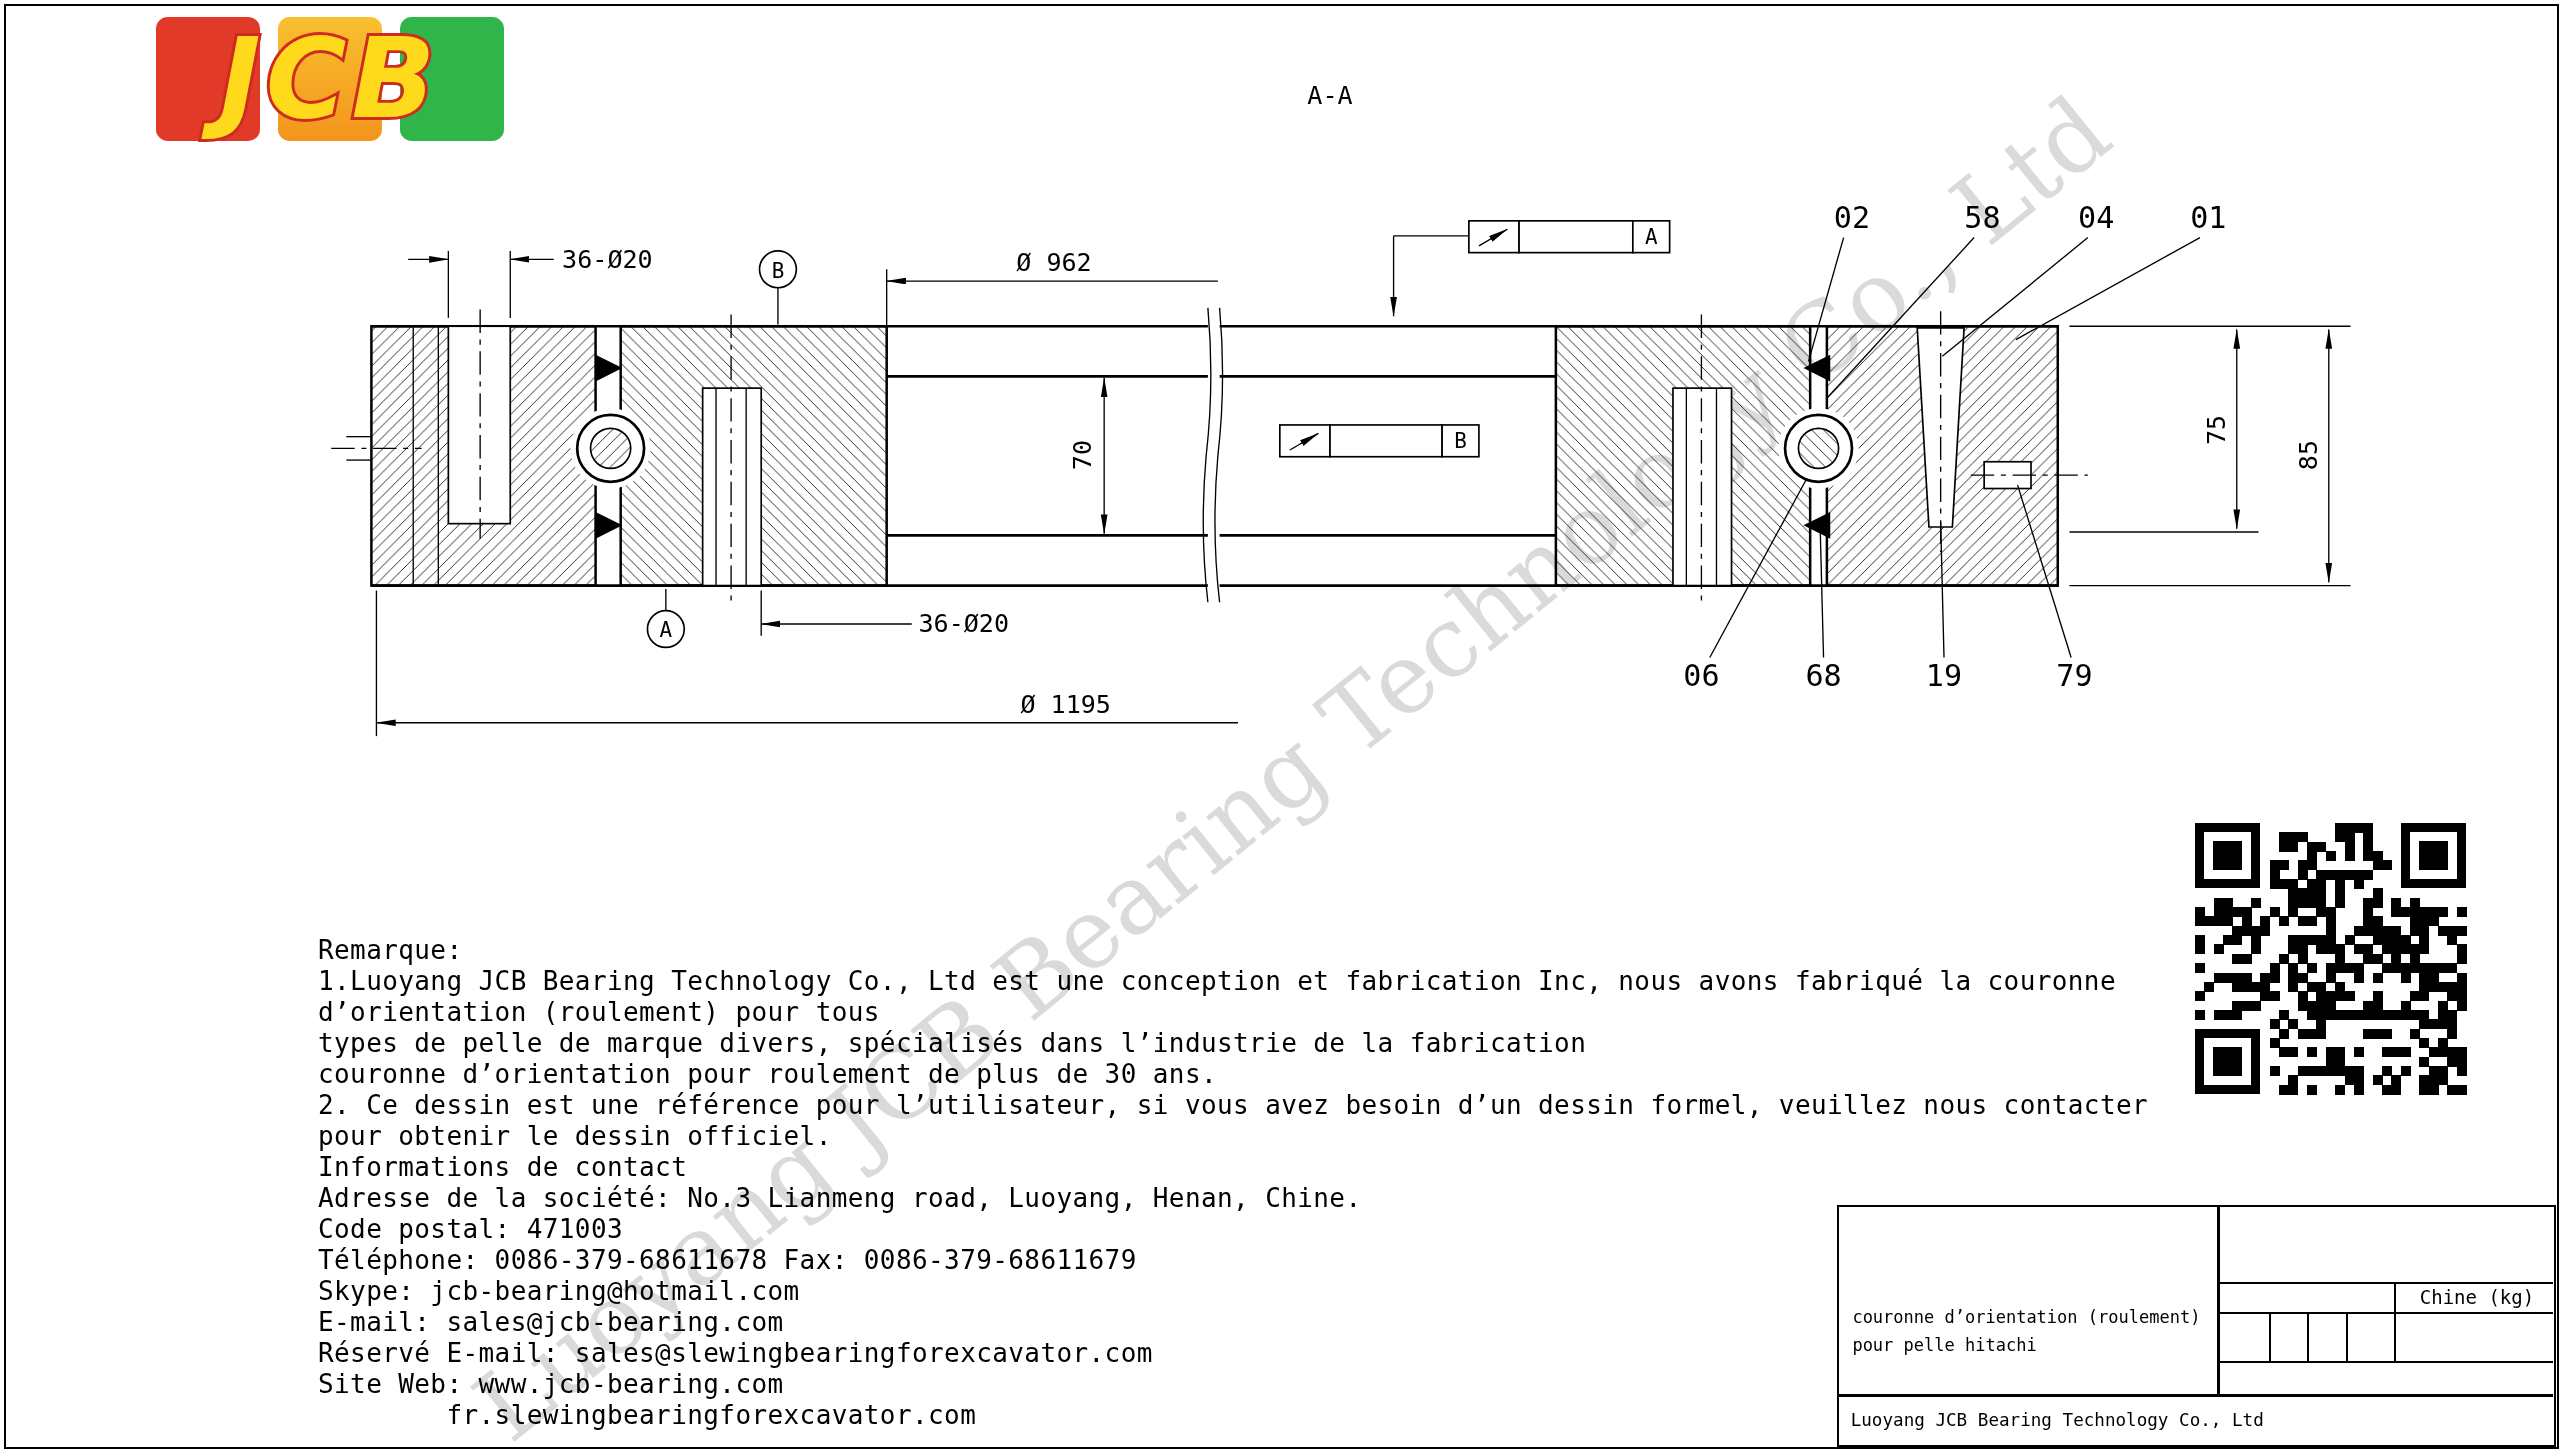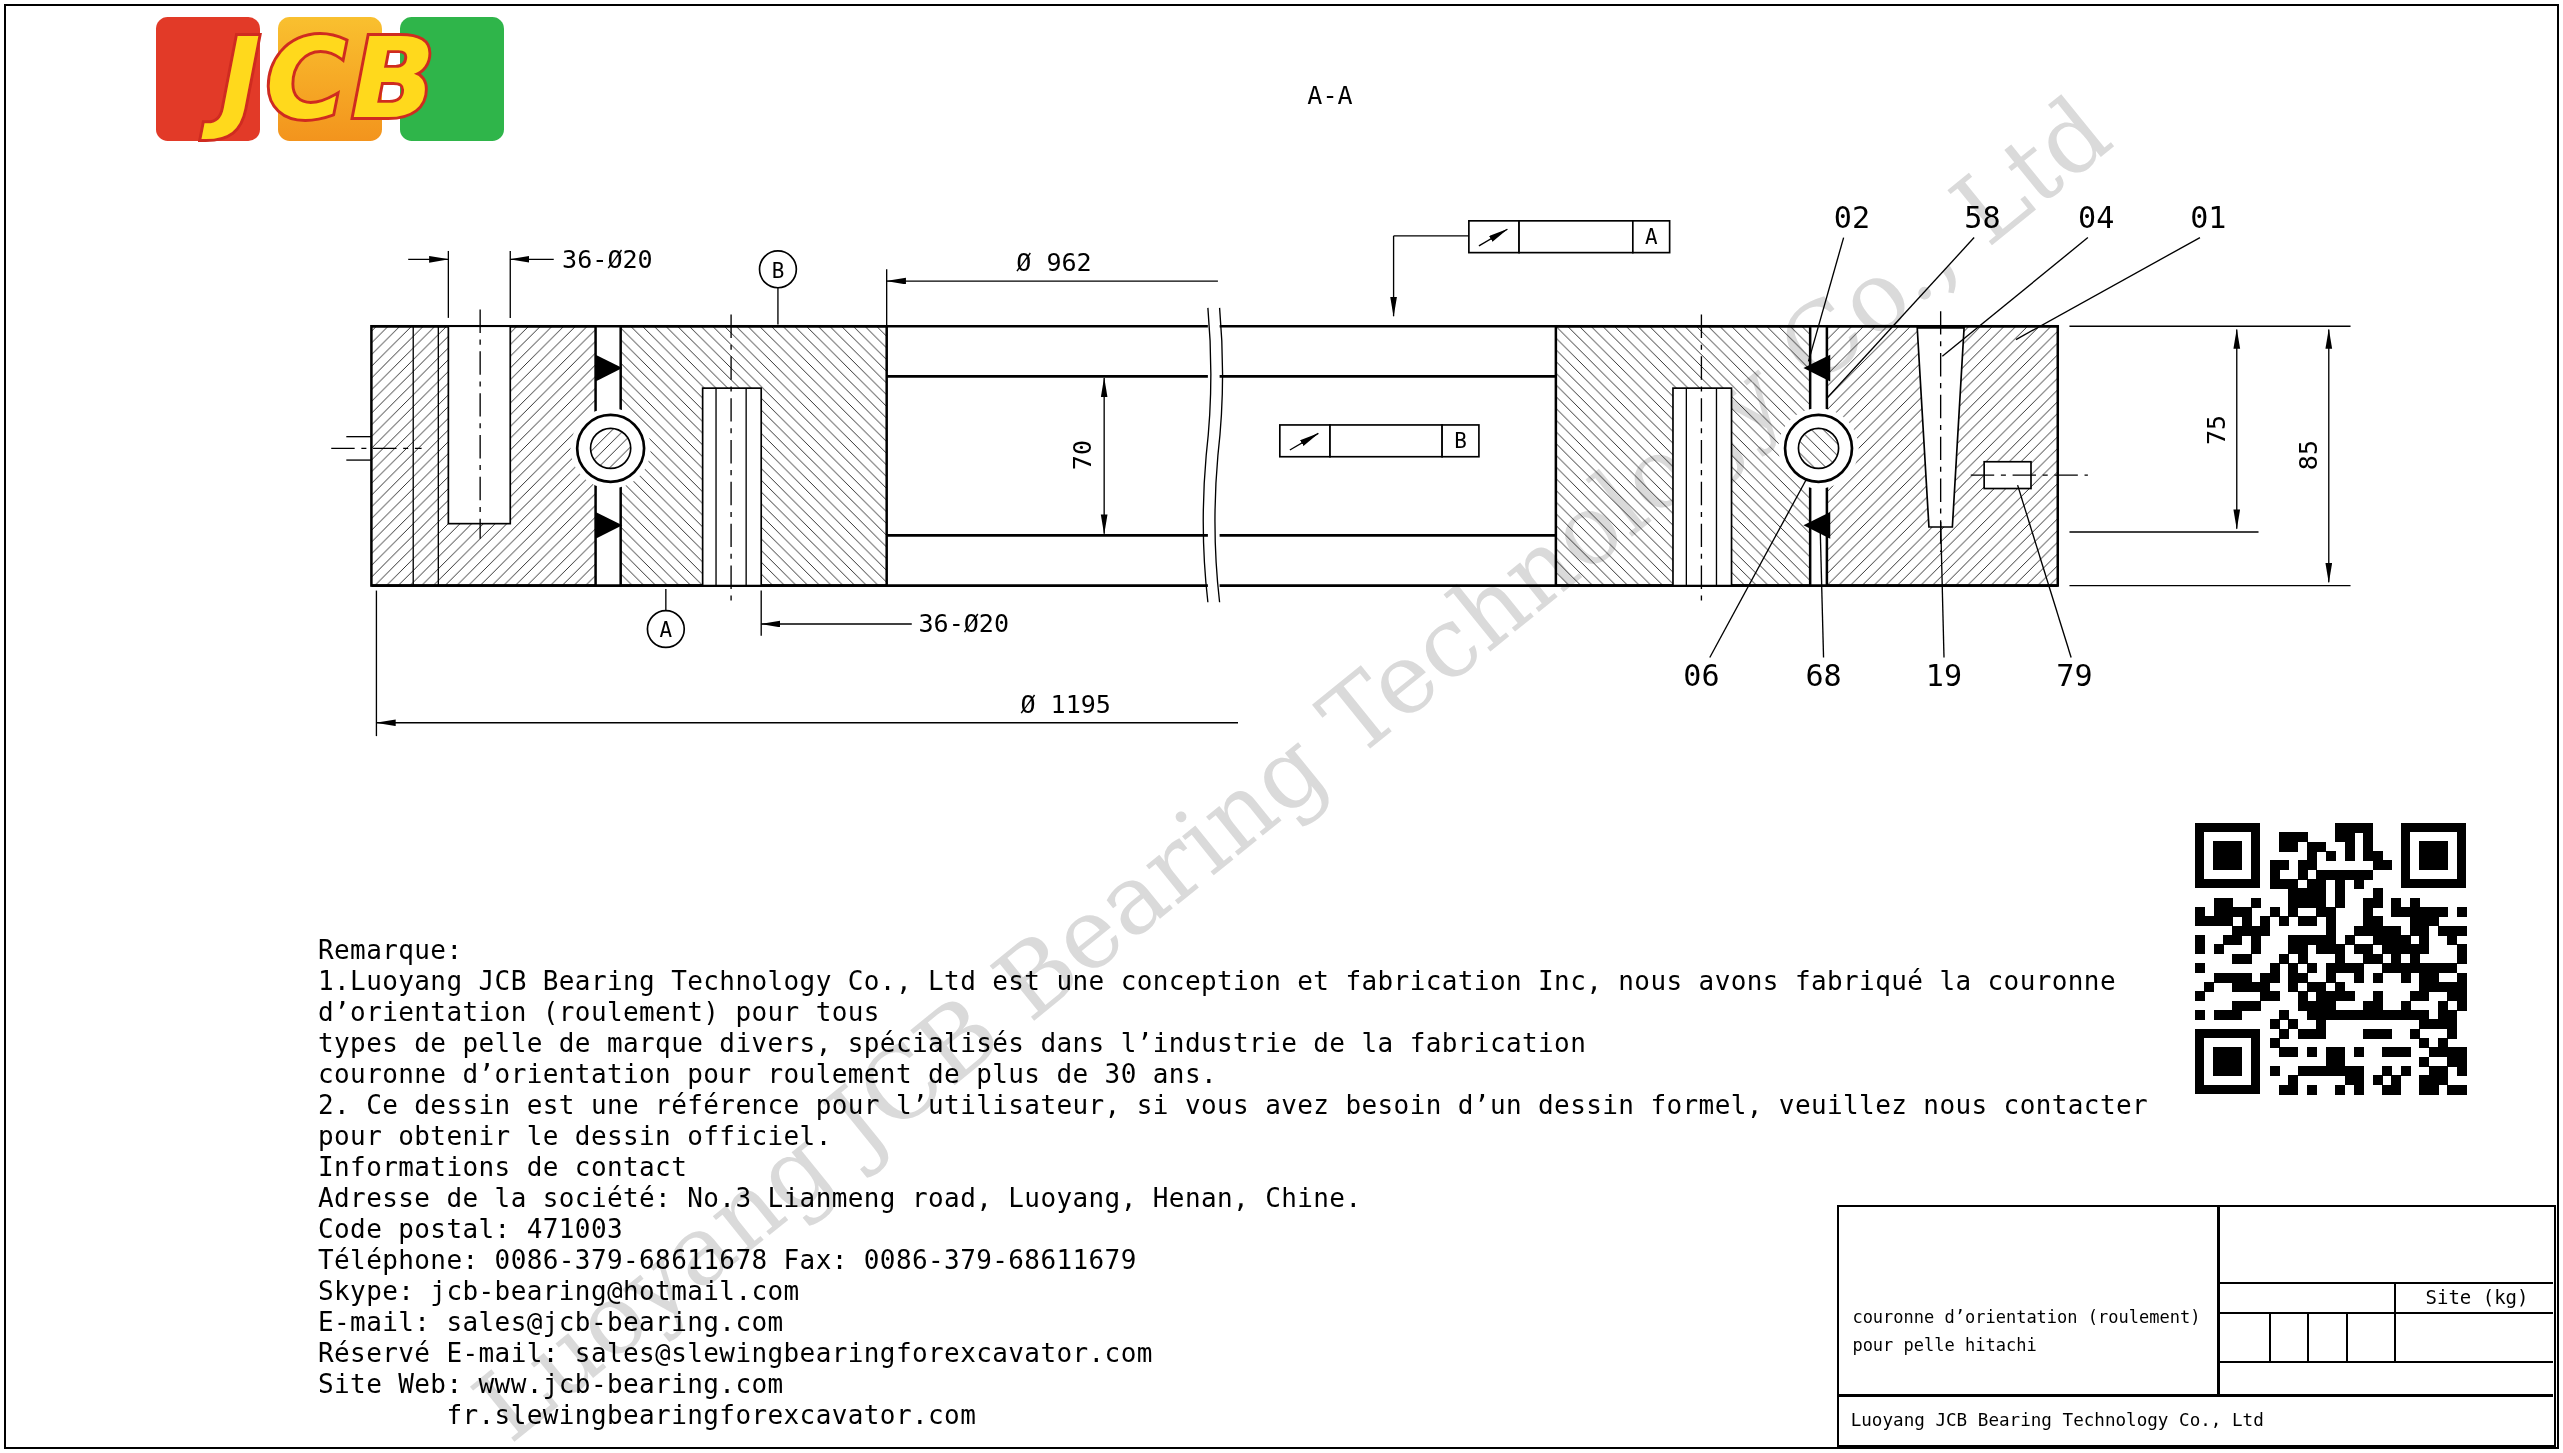--- a/index.html
+++ b/index.html
@@ -542,20 +542,20 @@
 <div class="tb">
   <div class="ln" style="left:378px;top:0;width:2.5px;height:187px"></div>
   <div class="ln" style="left:0;top:187px;width:714px;height:2.5px"></div>
   <div class="ln" style="left:378px;top:75px;width:336px;height:1.7px"></div>
   <div class="ln" style="left:378px;top:105px;width:336px;height:1.7px"></div>
   <div class="ln" style="left:378px;top:154px;width:336px;height:1.7px"></div>
   <div class="ln" style="left:555px;top:75px;width:1.7px;height:80px"></div>
   <div class="ln" style="left:430px;top:105px;width:1.7px;height:50px"></div>
   <div class="ln" style="left:468px;top:105px;width:1.7px;height:50px"></div>
   <div class="ln" style="left:507px;top:105px;width:1.7px;height:50px"></div>
-  <div class="tb-weight">Site (kg)</div>
+  <div class="tb-weight">Chine (kg)</div>
   <div class="tb-desc">couronne d’orientation (roulement)
 pour pelle hitachi</div>
   <div class="tb-company">Luoyang JCB Bearing Technology Co., Ltd</div>
 </div>
 
 <div class="frame"></div>
 
 
 </body></html>

